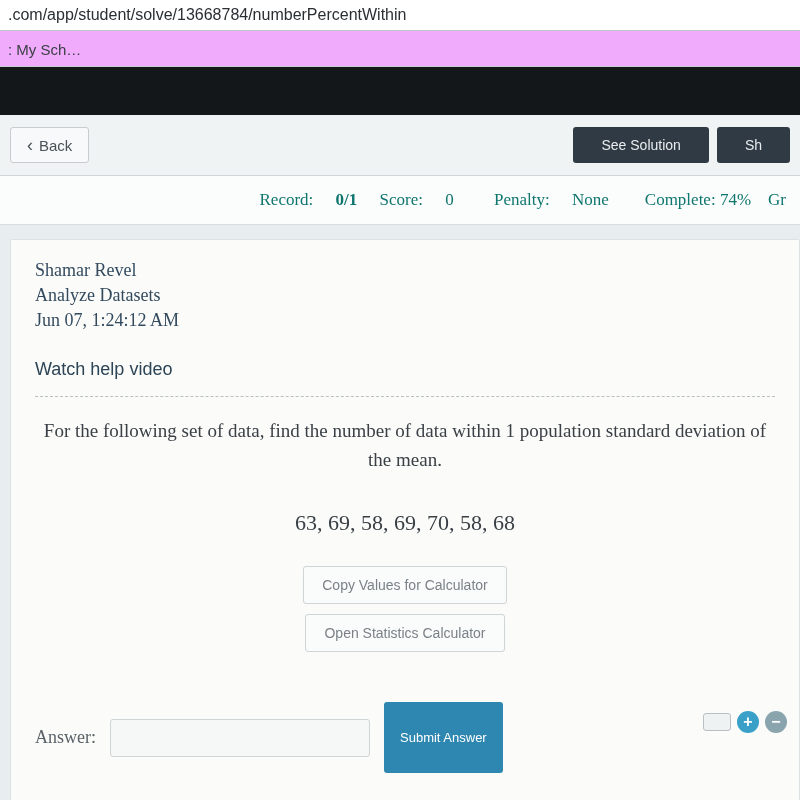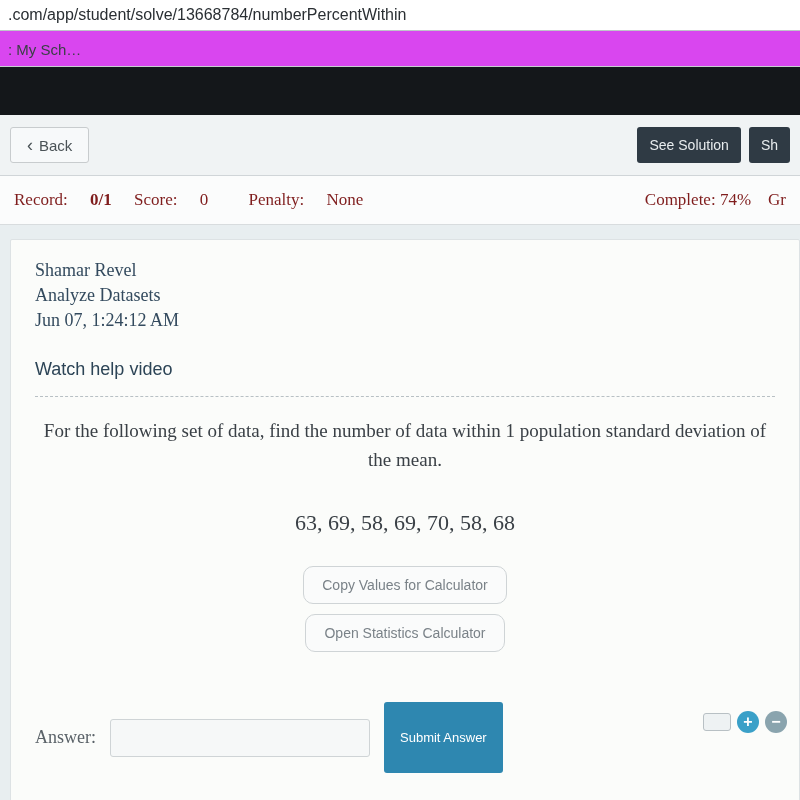--- a/index.html
+++ b/index.html
@@ -13,21 +13,21 @@
   }
   .url-bar {
     background: #ffffff;
     padding: 6px 8px;
     font-family: Arial, sans-serif;
     font-size: 16px;
     color: #2a2f33;
     border-bottom: 1px solid #bfc5c9;
   }
   .tab-bar {
-    background: #d946ef;
+    background: #f0abfc;
     padding: 10px 8px 8px 8px;
     font-family: Arial, sans-serif;
     font-size: 15px;
     color: #3a4045;
     border-bottom: 1px solid #c8cdd0;
   }
   .black-bar {
     background: #14171a;
     height: 48px;
     width: 100%;
@@ -53,34 +53,34 @@
     gap: 6px;
     font-family: Arial, sans-serif;
   }
   .back-btn .chev { font-size: 18px; line-height: 1; }
   .nav-right { display: flex; gap: 8px; }
   .dark-btn {
     background: #2f3a44;
     color: #e8ecee;
     border: none;
     border-radius: 3px;
-    padding: 10px 12px;
+    padding: 10px 28px;
     font-size: 14px;
     font-family: Arial, sans-serif;
     cursor: pointer;
   }
   .stats-row {
     background: #fbfcfc;
     padding: 14px 14px;
     display: flex;
-    justify-content: space-between;
+    justify-content: flex-end;
     align-items: center;
     border-bottom: 1px solid #d8dcde;
     font-size: 17px;
-    color: #7f1d1d;
+    color: #0f766e;
   }
   .stats-left span { margin-right: 18px; }
   .problem-card {
     background: #fbfcfa;
     margin: 14px 0 0 10px;
     padding: 20px 24px 30px 24px;
     border: 1px solid #dde2e4;
     border-radius: 2px;
     min-height: 550px;
     position: relative;
@@ -116,21 +116,21 @@
   .center-col {
     display: flex;
     flex-direction: column;
     align-items: center;
     gap: 10px;
     margin-bottom: 50px;
   }
   .util-btn {
     background: #fafbfb;
     border: 1px solid #cfd4d6;
-    border-radius: 10px;
+    border-radius: 3px;
     padding: 10px 18px;
     font-size: 14px;
     color: #7a8288;
     cursor: pointer;
     font-family: Arial, sans-serif;
   }
   .answer-row {
     display: flex;
     align-items: center;
     gap: 14px;

